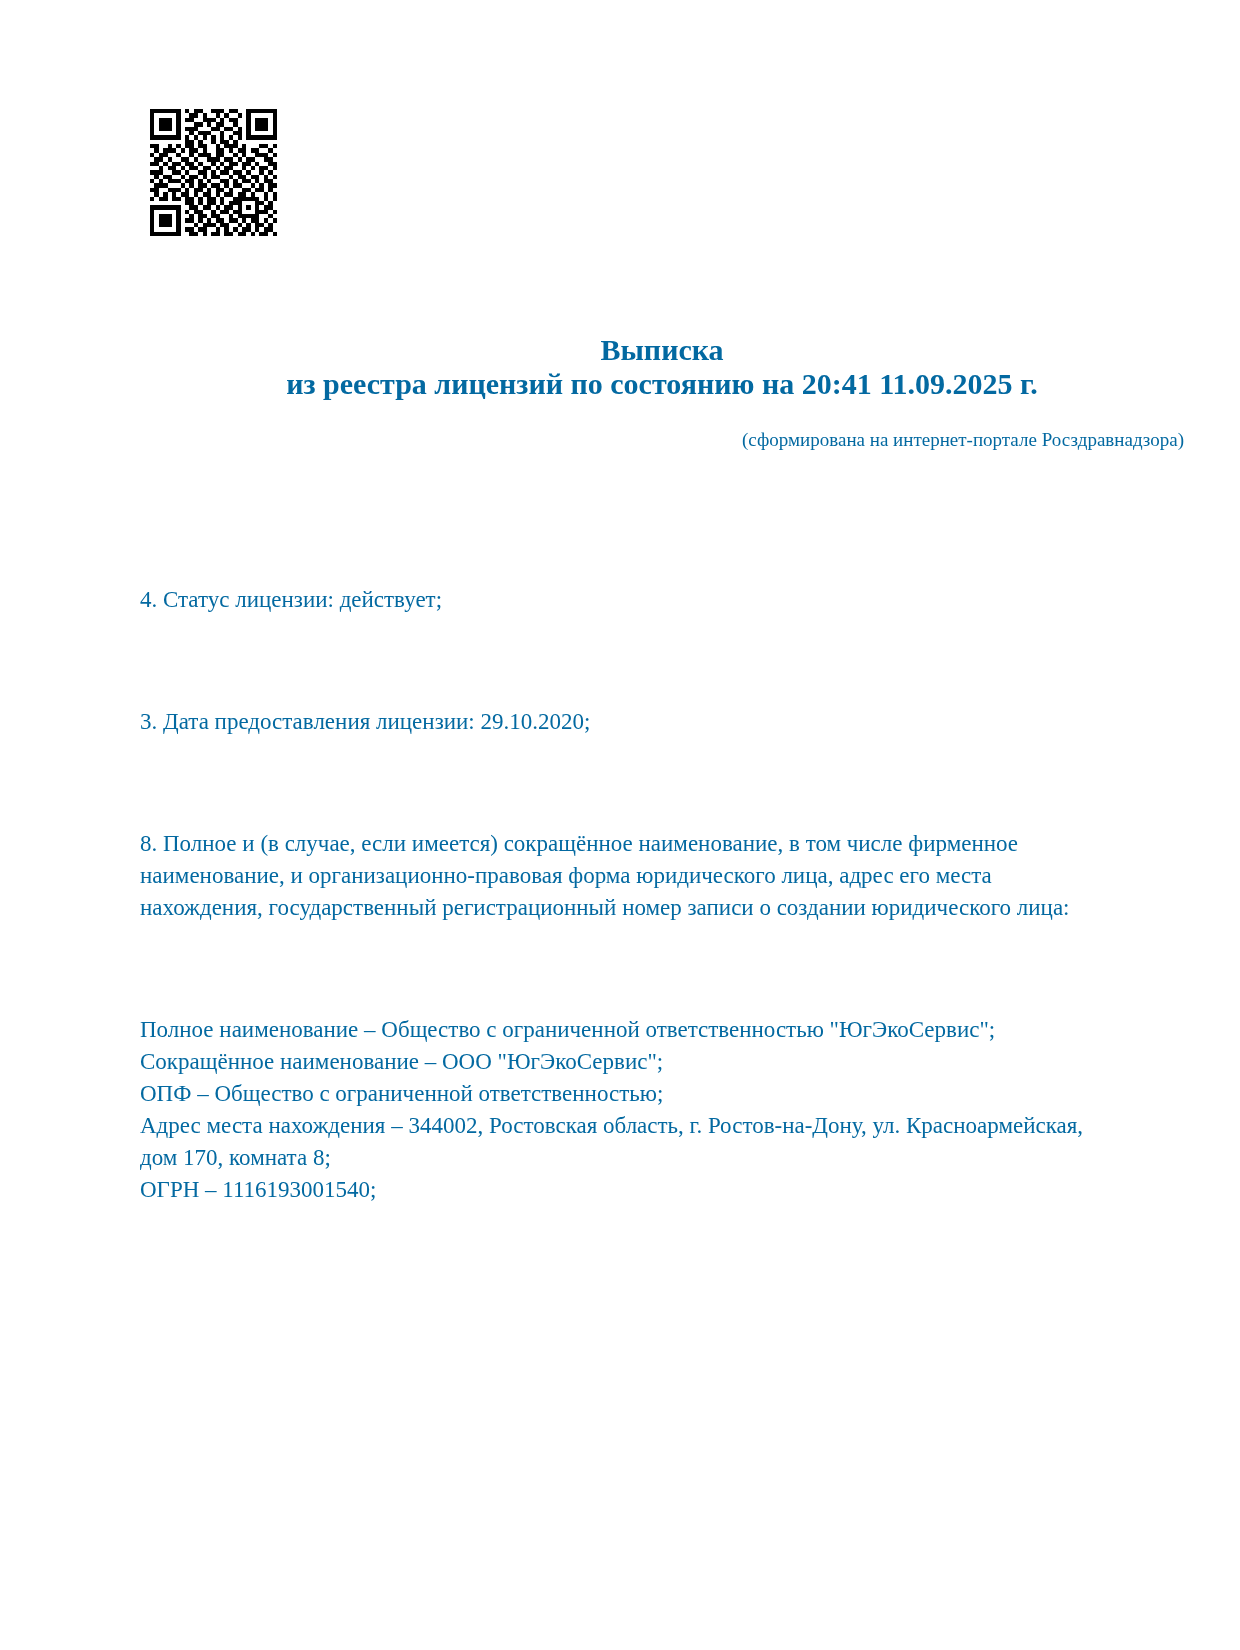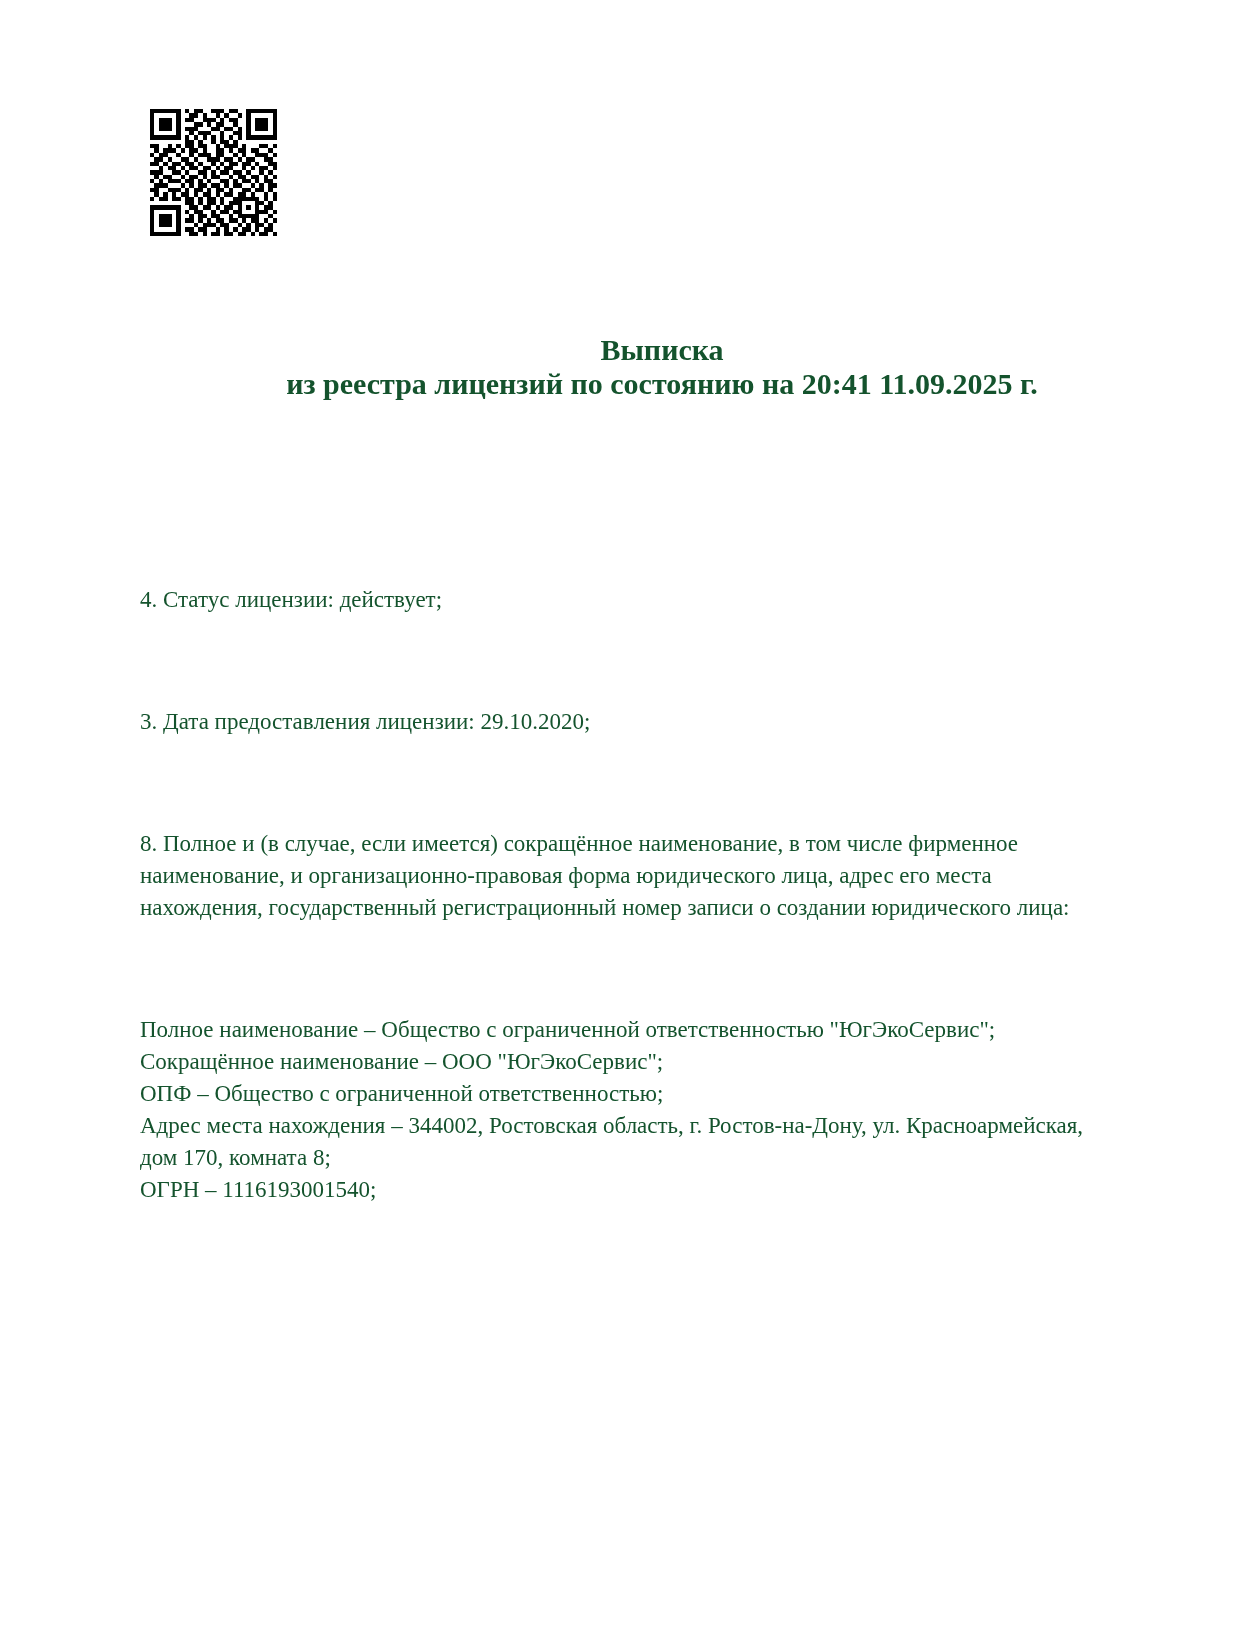--- a/index.html
+++ b/index.html
@@ -5,21 +5,21 @@
   html, body {
     margin: 0;
     padding: 0;
     background: #ffffff;
   }
   .page {
     position: relative;
     width: 1240px;
     height: 1650px;
     background: #ffffff;
-    color: #14532d;
+    color: #0369a1;
     font-family: "Liberation Serif", serif;
     overflow: hidden;
   }
   .qr {
     position: absolute;
     left: 150px;
     top: 109px;
     width: 127px;
     height: 127px;
   }
@@ -535,20 +535,21 @@
         <rect x="23" y="28" width="1" height="1"></rect>
         <rect x="25" y="28" width="1" height="1"></rect>
         <rect x="26" y="28" width="1" height="1"></rect>
         <rect x="28" y="28" width="1" height="1"></rect>
       </svg>
     </div>
 
   <div class="title">Выписка
 из реестра лицензий по состоянию на 20:41 11.09.2025 г.</div>
 
+  <div class="subtitle">(сформирована на интернет-портале Росздравнадзора)</div>
 
   <div class="body">
     <p>4. Статус лицензии: действует;</p>
     <p>3. Дата предоставления лицензии: 29.10.2020;</p>
     <p>8. Полное и (в случае, если имеется) сокращённое наименование, в том числе фирменное
 наименование, и организационно-правовая форма юридического лица, адрес его места
 нахождения, государственный регистрационный номер записи о создании юридического лица:</p>
     <p>Полное наименование – Общество с ограниченной ответственностью "ЮгЭкоСервис";
 Сокращённое наименование – ООО "ЮгЭкоСервис";
 ОПФ – Общество с ограниченной ответственностью;

